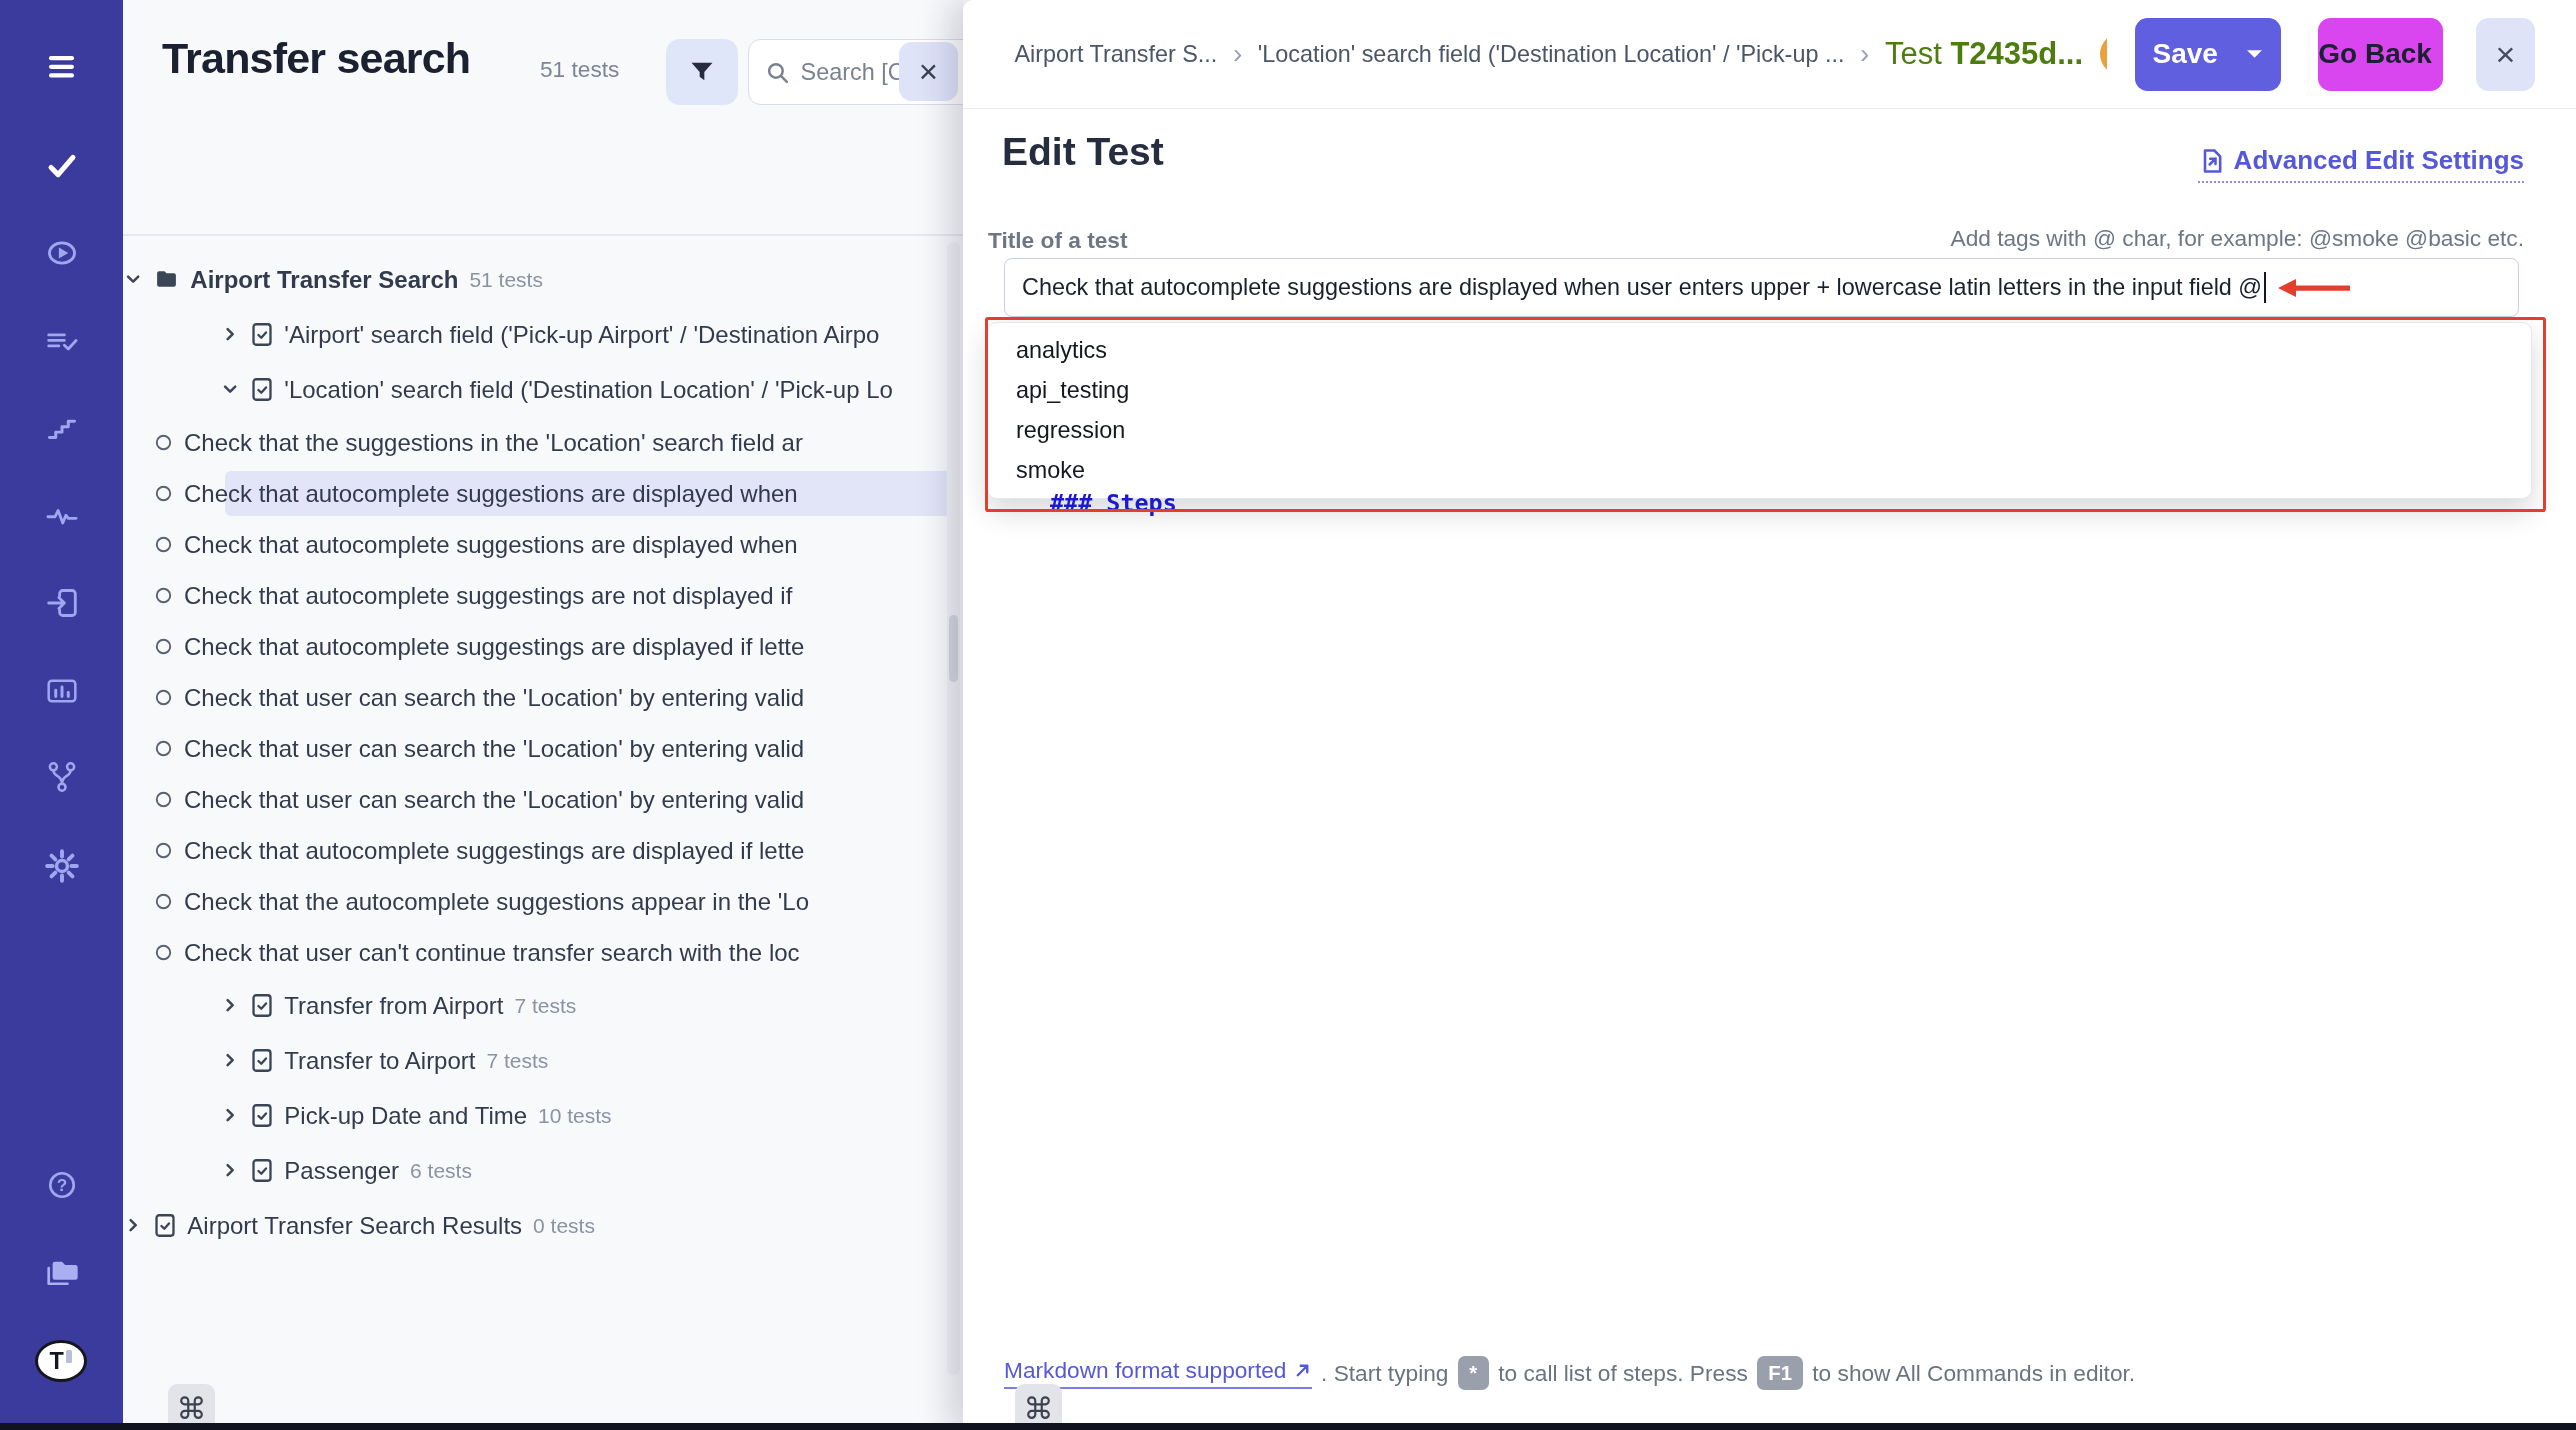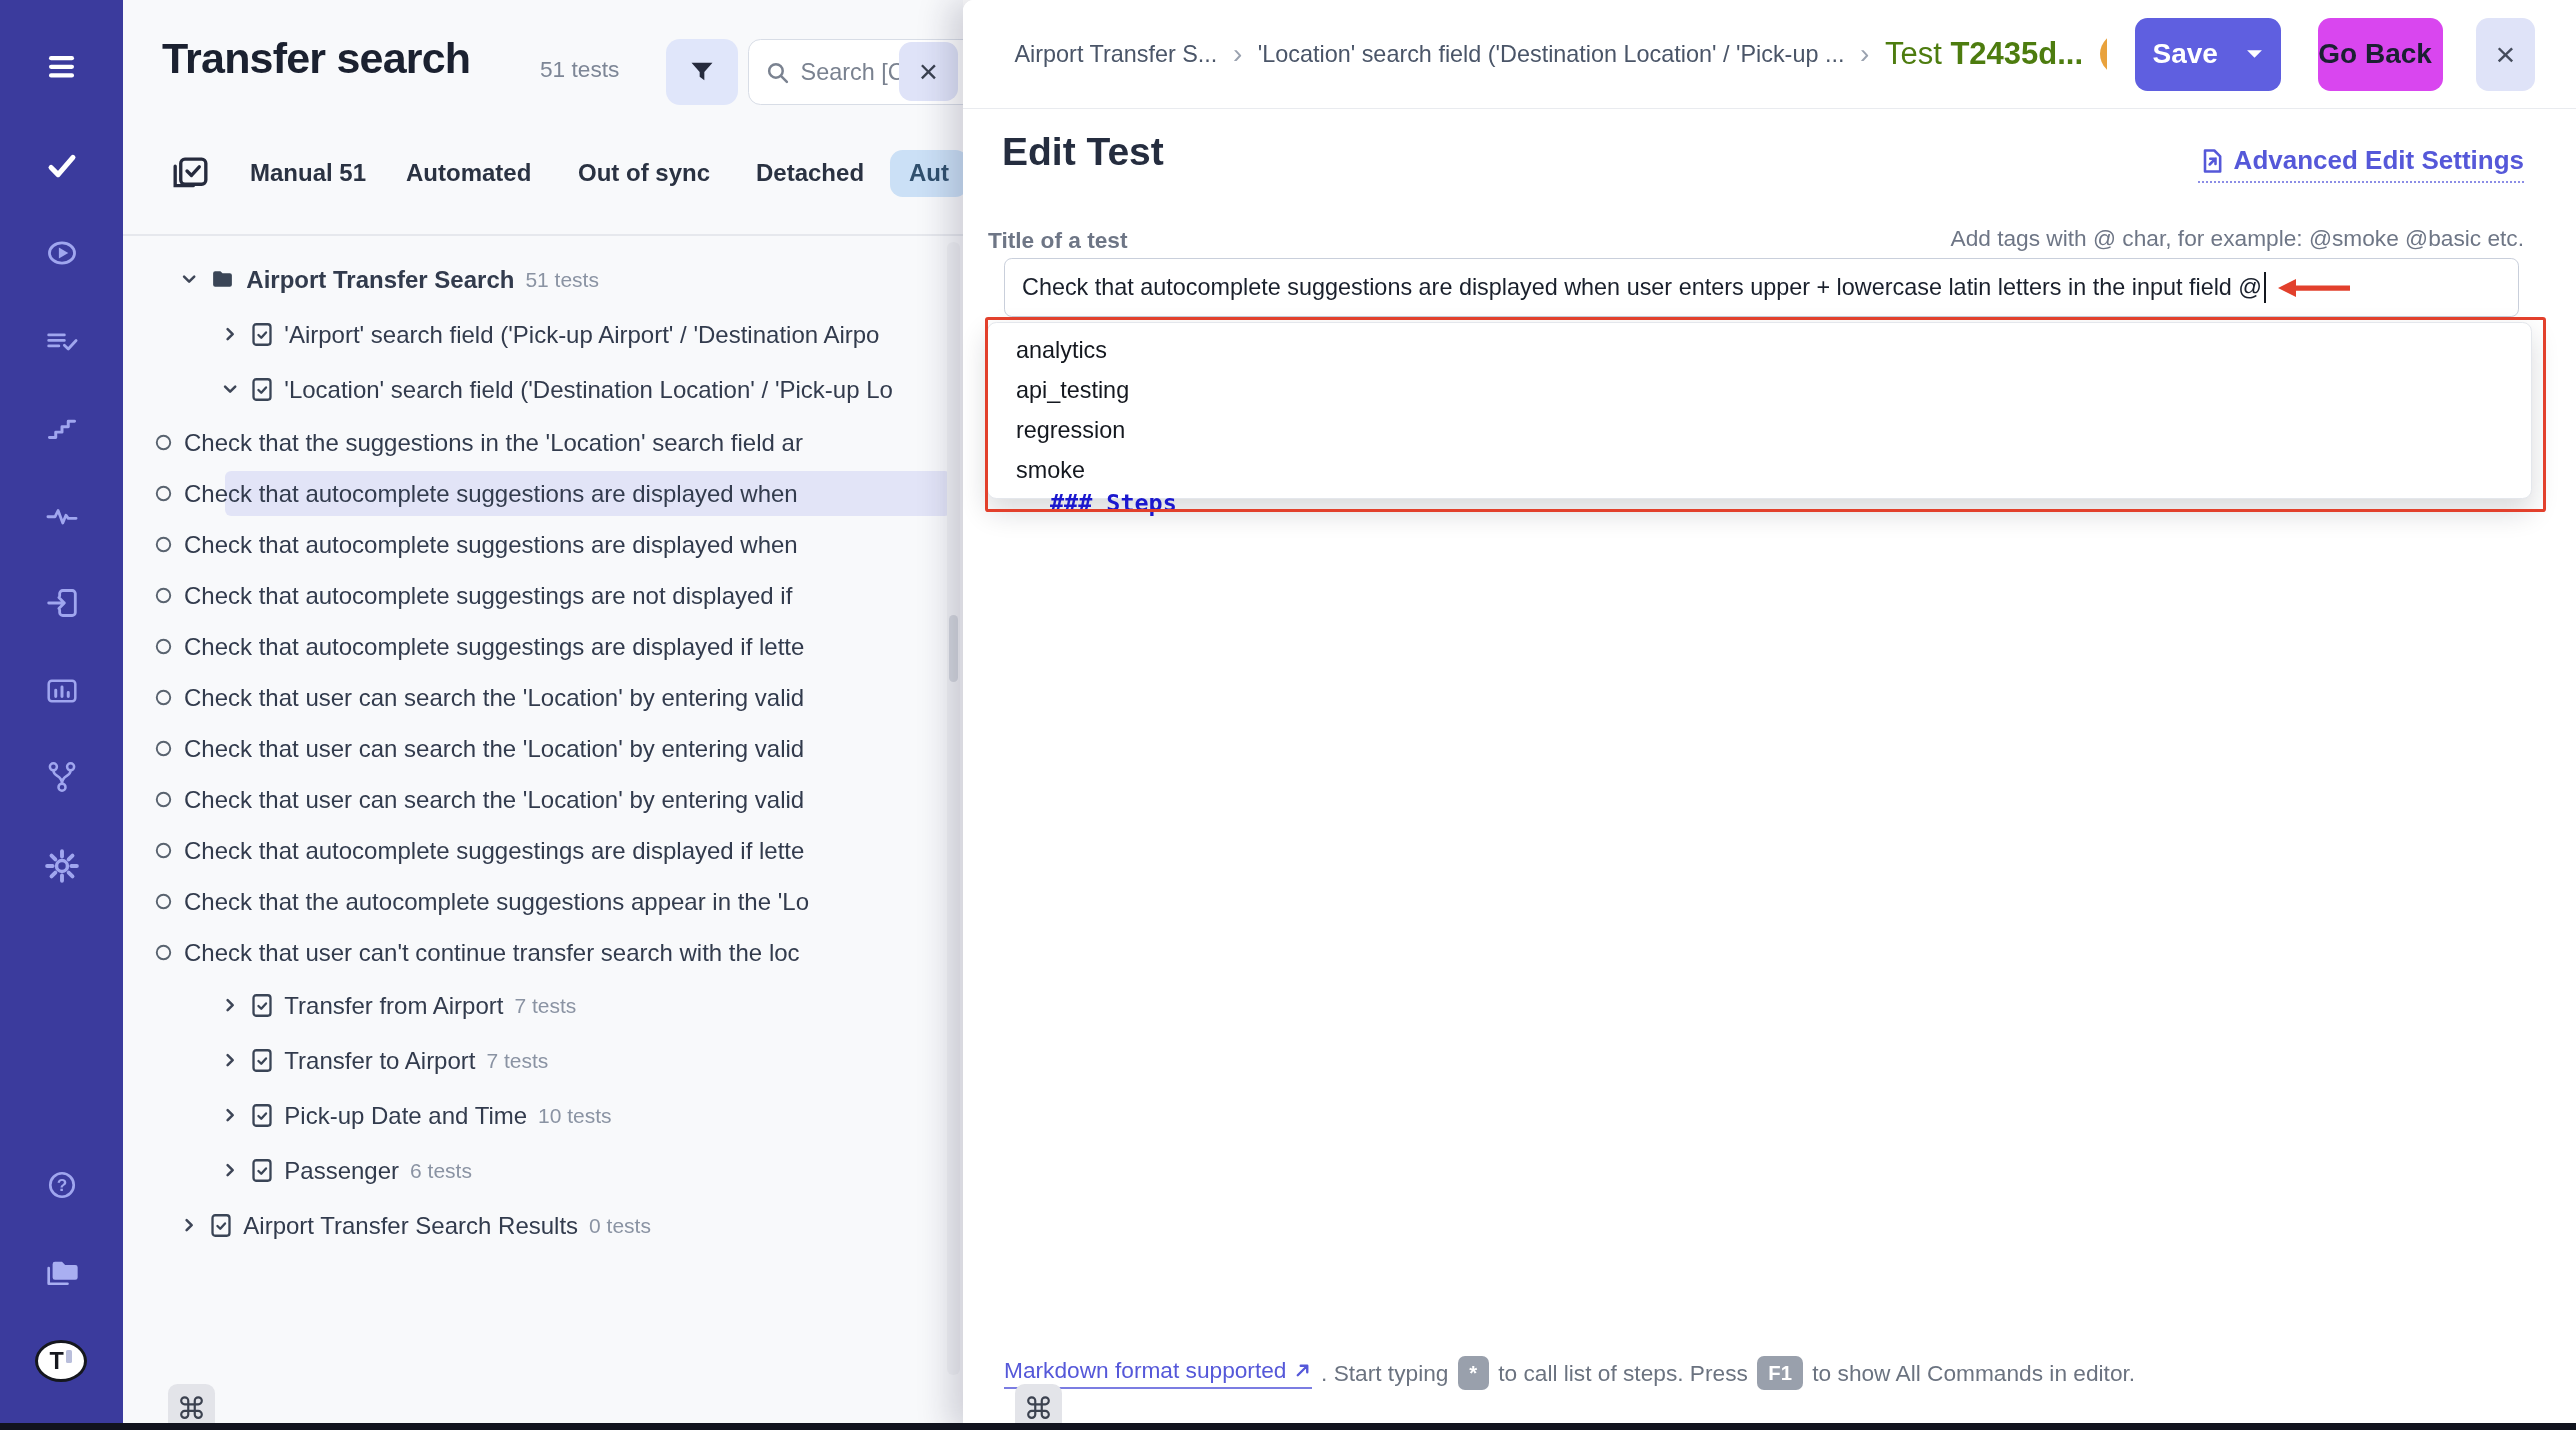--- a/index.html
+++ b/index.html
@@ -38,21 +38,21 @@
     font-size:24px; font-weight:700; border-radius:12.5px; padding:9.4px 19px;
     white-space:nowrap; cursor:pointer; }
   .tabs-divider { position:absolute; left:0; top:234px; width:100%; height:1.6px;
     background:#E6E8ED; }
 
   
   .tree { position:absolute; left:0; top:252px; width:100%; overflow:hidden; }
   .trow { position:relative; display:flex; align-items:center; gap:11px;
     white-space:nowrap; overflow:hidden; cursor:pointer; }
   .trow.hsuite { height:55px; } .trow.htest { height:51px;padding-left:31px; }
-  .lvl0 { padding-left:56px; } .lvl1 { padding-left:97px; } .lvl2 { padding-left:137px; }
+  .lvl0 { } .lvl1 { padding-left:97px; } .lvl2 { padding-left:137px; }
   .trow.sel::before { content:""; position:absolute; left:102px; right:12.5px; top:3.1px;
     bottom:3.1px; background:#E2E4F7; border-radius:6.2px; z-index:0; }
   .trow > * { position:relative; z-index:1; }
   .tlabel { font-size:24px; color:#323B4D; font-weight:500; }
   .tlabel.b { font-weight:700; }
   .tcount { font-size:21px; color:#8A93A3; }
   .chev { flex:0 0 20.3px; }
 
   .scroll-track { position:absolute; right:3.1px; top:242px; width:12.5px; height:1133px;
     background:#F0F1F4; border-radius:6.2px; }
@@ -219,32 +219,20 @@
 
     <div class="searchbox">
       <svg width="25" height="25" viewBox="0 0 24 24">
           <circle cx="10.5" cy="10.5" r="6.5" fill="none" stroke="#7A8290" stroke-width="2.4"></circle>
           <path d="M15.5 15.5L21 21" stroke="#7A8290" stroke-width="2.4" stroke-linecap="round"></path>
         </svg>
       <span class="ph">Search [C</span>
     </div>
     <div class="clear-btn">×</div>
 
-    <div class="tabs-row">
-      <svg class="select-icon" width="39" height="39" viewBox="0 0 28 28">
-          <rect x="7" y="3" width="18" height="18" rx="3" fill="none" stroke="#262B3D" stroke-width="2.4"></rect>
-          <path d="M11.5 11.5l3.2 3.2 5.6-6.2" stroke="#262B3D" stroke-width="2.4" fill="none" stroke-linecap="round" stroke-linejoin="round"></path>
-          <path d="M3 8v14h13" fill="none" stroke="#262B3D" stroke-width="2.4" stroke-linecap="round"></path>
-        </svg>
-      <span class="tab" style="left:127px">Manual 51</span>
-      <span class="tab" style="left:283px">Automated</span>
-      <span class="tab" style="left:455px">Out of sync</span>
-      <span class="tab" style="left:633px">Detached</span>
-      <span class="tab-chip">Aut</span>
-    </div>
     <div class="tabs-divider"></div>
 
     <div class="tree">
 
       <div class="trow hsuite lvl0">
         <svg class="chev" width="20.3" height="20.3" viewBox="0 0 24 24">
             <path d="M6 9l6 6 6-6" fill="none" stroke="#3E4657" stroke-width="3" stroke-linecap="round" stroke-linejoin="round"></path>
           </svg>
         <svg width="25" height="25" viewBox="0 0 24 24">
             <path d="M3 6a2 2 0 012-2h5l2 2h7a2 2 0 012 2v9a2 2 0 01-2 2H5a2 2 0 01-2-2V6z" fill="#3A4556"></path>

